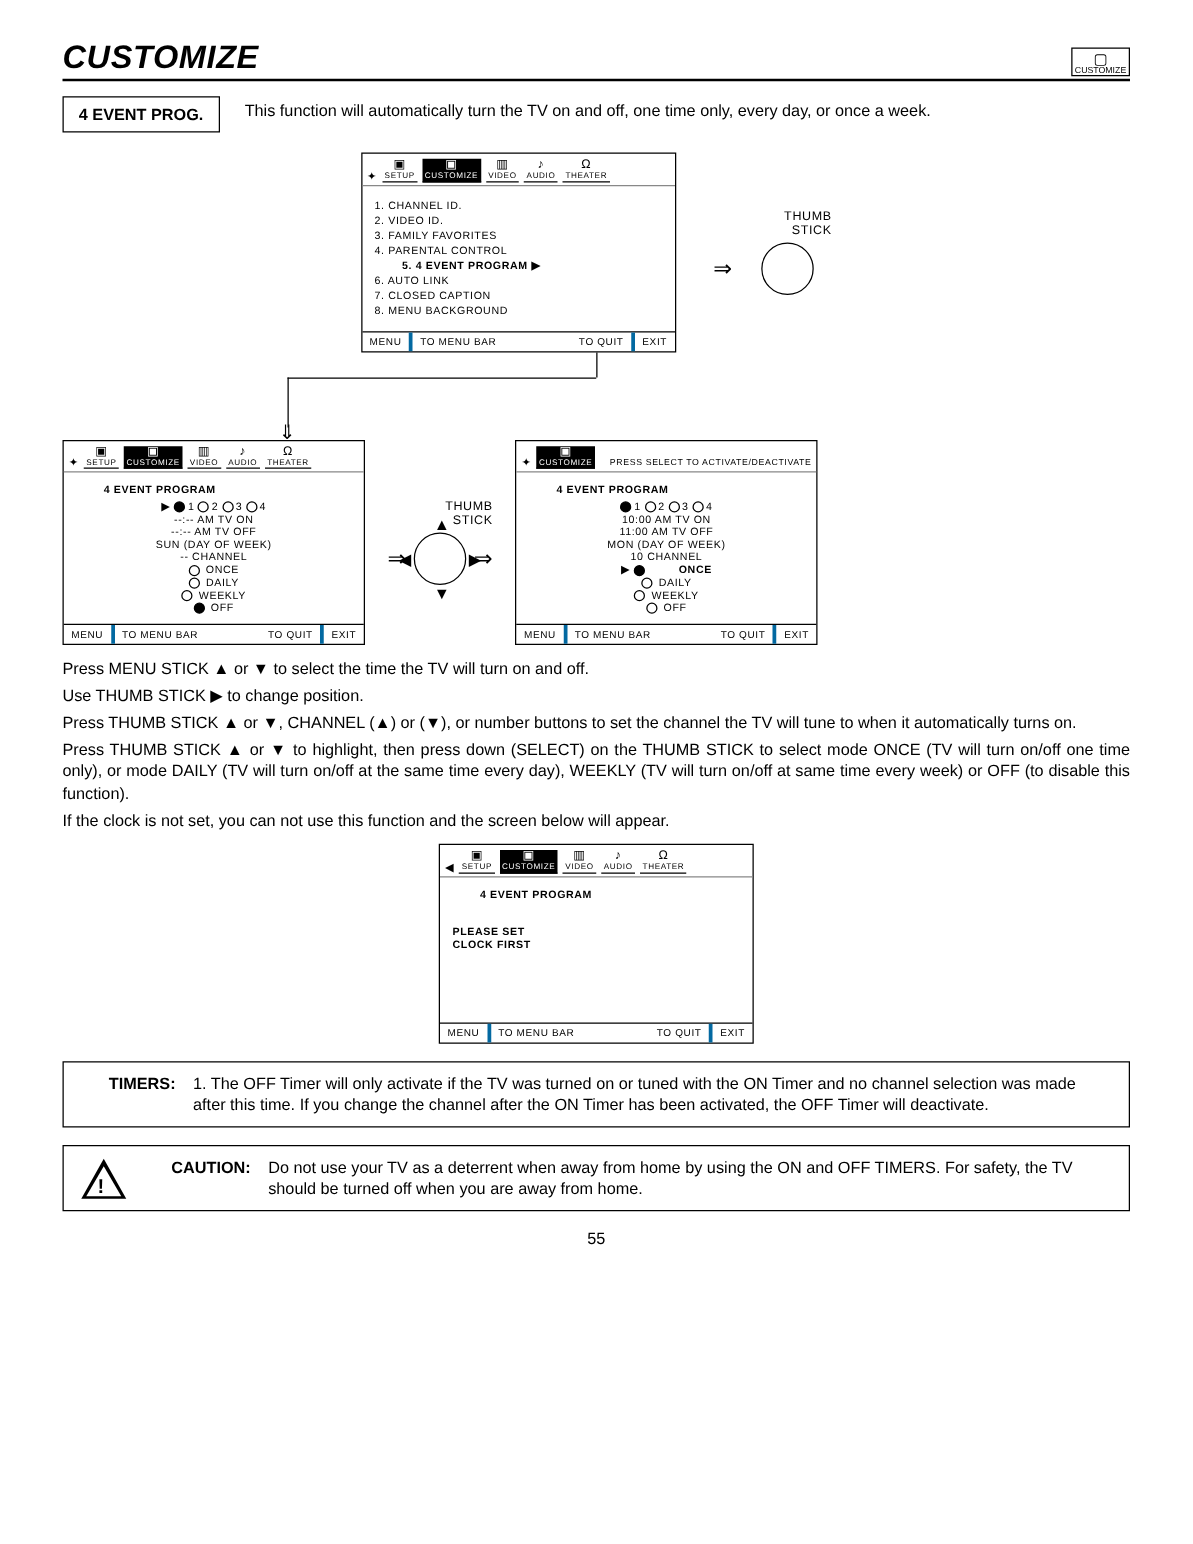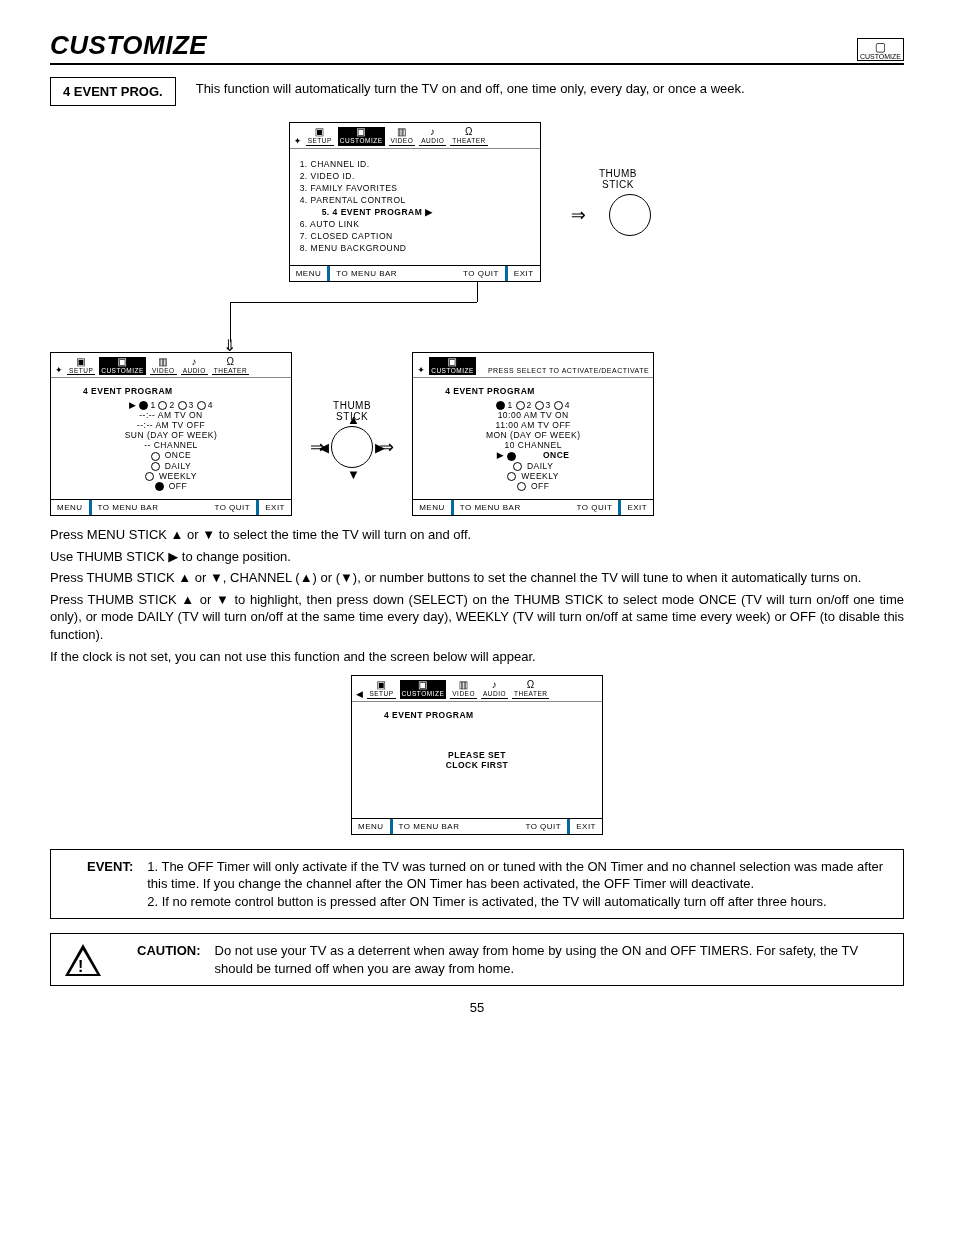--- a/index.html
+++ b/index.html
@@ -21,21 +21,21 @@
   .osd { border:1px solid #000; background:#fff; font-size:8.5px; letter-spacing:0.5px; font-family: Arial, sans-serif;}
   .osd .tabs { display:flex; border-bottom:1px solid #888; padding:4px 4px 2px 4px; gap:4px; align-items:flex-end;}
   .osd .tab { border-bottom:1px solid #000; padding:0 2px; font-size:6.5px; text-align:center; line-height:1;}
   .osd .tab .icon { display:block; font-size:10px; height:11px;}
   .osd .tab.active { background:#000; color:#fff;}
   .osd .body { padding:8px 10px; min-height:100px;}
   .osd .footer { border-top:1px solid #000; display:flex; font-size:8px; letter-spacing:0.5px;}
   .osd .footer .cell { padding:3px 6px;}
   .osd .footer .divider { border-left:3px solid #0369a1;}
   .menu-list div { margin:2px 0;}
-  .thumb-label { font-size:10px; text-align:center; letter-spacing:0.5px; margin-bottom:4px;}
+  .thumb-label { font-size:10px; text-align:right; letter-spacing:0.5px; margin-bottom:4px;}
   .thumb-circle { width:40px; height:40px; border:1.5px solid #000; border-radius:50%; margin:0 auto; position:relative;}
   .flow-arrow-h { font-size:18px;}
   .row2 { display:flex; align-items:center; gap:18px;}
   .instr p { margin:4px 0; line-height:1.35; font-size:13px; text-align:justify;}
   .notes-box, .caution-box { border:1px solid #000; padding:8px 14px; margin-top:14px; font-size:13px; line-height:1.35;}
   .caution-box { display:flex; gap:14px; align-items:flex-start;}
   .warn-icon { width:0; height:0; border-left:18px solid transparent; border-right:18px solid transparent; border-bottom:32px solid #000; position:relative; margin-top:2px;}
   .warn-icon::after { content:""; position:absolute; top:6px; left:-14px; width:0;height:0; border-left:14px solid transparent; border-right:14px solid transparent; border-bottom:24px solid #fff;}
   .warn-icon .bang { position:absolute; top:12px; left:-5px; font-weight:bold; font-size:16px; z-index:2;}
   .page-num { text-align:center; margin-top:14px; font-size:13px;}
@@ -192,41 +192,40 @@
     <div class="tabs">
       <span style="font-size:9px;">◀</span>
       <span class="tab"><span class="icon">▣</span><span>SETUP</span></span>
       <span class="tab active"><span class="icon">▣</span><span>CUSTOMIZE</span></span>
       <span class="tab"><span class="icon">▥</span><span>VIDEO</span></span>
       <span class="tab"><span class="icon">♪</span><span>AUDIO</span></span>
       <span class="tab"><span class="icon">Ω</span><span>THEATER</span></span>
     </div>
     <div class="body">
       <div class="bold">4 EVENT PROGRAM</div>
-      <div style="text-align:center; margin-top:30px; font-weight:bold;">
+      <div style="text-align:left; margin-top:20px; font-weight:bold;">
         <div>PLEASE SET</div>
         <div>CLOCK FIRST</div>
       </div>
       <div style="height:40px;"></div>
     </div>
     <div class="footer">
       <span class="cell">MENU</span>
       <span class="cell divider">TO MENU BAR</span>
       <span class="cell" style="margin-left:auto">TO QUIT</span>
       <span class="cell divider">EXIT</span>
     </div>
   </div>
 </div>
 
 <div class="notes-box">
   <div style="display:flex; gap:14px;">
-    <div class="bold">EVENT:</div>
+    <div class="bold">TIMERS:</div>
     <div style="flex:1;">
       <div>1. The OFF Timer will only activate if the TV was turned on or tuned with the ON Timer and no channel selection was made after this time.  If you change the channel after the ON Timer has been activated, the OFF Timer will deactivate.</div>
-      <div>2. If no remote control button is pressed after ON Timer is activated, the TV will automatically turn off after three hours.</div>
     </div>
   </div>
 </div>
 
 <div class="caution-box">
   <div class="warn-icon">
       <span class="bang">!</span>
     </div>
   <div style="display:flex; gap:14px; flex:1;">
     <div class="bold">CAUTION:</div>

